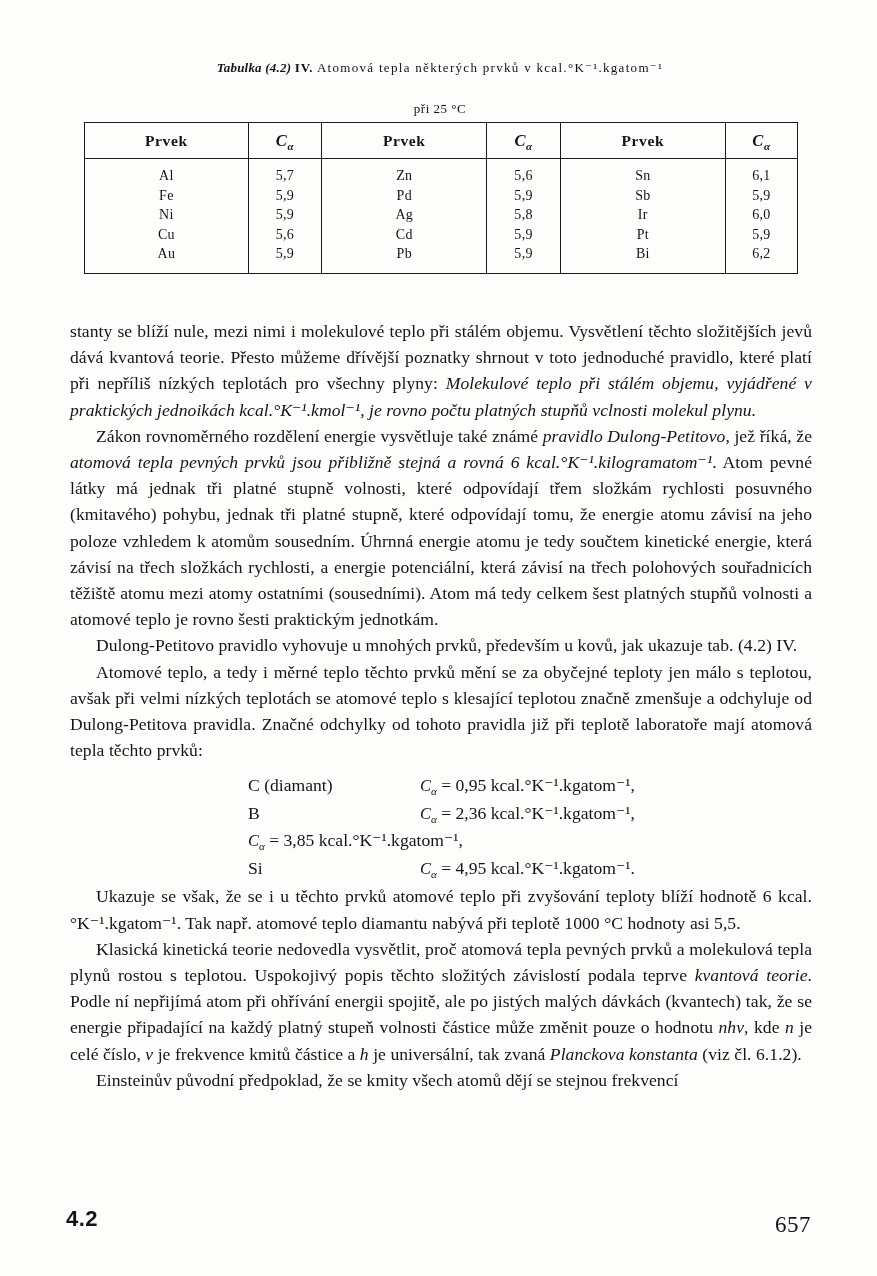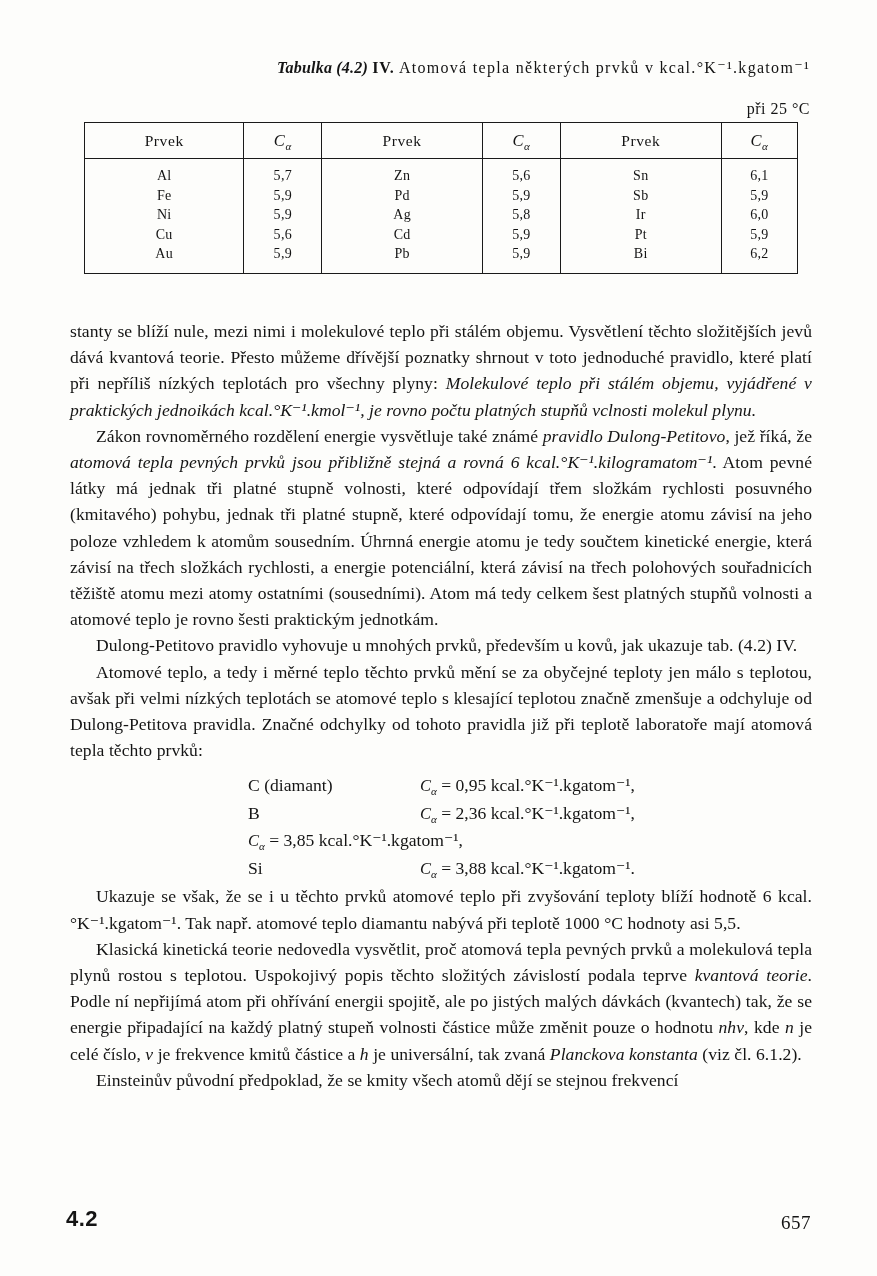--- a/index.html
+++ b/index.html
@@ -23,22 +23,22 @@
     padding: 0;
     background: #fdfdfb;
   }
 
   
   .caption {
     position: absolute;
     left: 70px;
     top: 56px;
     width: 740px;
-    text-align: right;
-    font-size: 16px;
+    text-align: center;
+    font-size: 13px;
     line-height: 24px;
     letter-spacing: 0.4px;
   }
   .caption .tab-label {
     font-style: italic;
     font-weight: bold;
     letter-spacing: 0.2px;
   }
   .caption .tab-num {
     font-weight: bold;
@@ -66,21 +66,21 @@
     width: 100%;
     border-collapse: collapse;
     font-size: 16px;
   }
   table.data th, table.data td {
     text-align: center;
     border: none;
     padding: 0;
   }
   table.data thead th {
-    font-weight: normal;
+    font-weight: bold;
     padding: 8px 0 7px 0;
     letter-spacing: 0.6px;
     font-size: 15.5px;
   }
   table.data thead tr {
     border-bottom: 1.5px solid #1a1a1a;
   }
   table.data th.vl, table.data td.vl {
     border-left: 1.5px solid #1a1a1a;
   }
@@ -144,21 +144,21 @@
     top: 1206px;
     font-family: "Liberation Sans", "DejaVu Sans", sans-serif;
     font-weight: bold;
     font-size: 22px;
     letter-spacing: 0.5px;
   }
   .footer-right {
     position: absolute;
     right: 66px;
     top: 1212px;
-    font-size: 19px;
+    font-size: 23px;
     letter-spacing: 0.5px;
   }
 </style>
 </head>
 <body>
 
 <div class="page">
 
   <div class="caption">
     <span class="tab-label">Tabulka (4.2)</span>
@@ -272,20 +272,20 @@
     </div>
     <div class="eqrow">
       <span class="lhs">B</span>
       <span class="rhs"><span class="csym"><span>C</span><sub>α</sub></span> <span>= 2,36 kcal.°K⁻¹.kgatom⁻¹,</span></span>
     </div>
     <div class="eqrow">
       <span class="rhs"><span class="csym"><span>C</span><sub>α</sub></span> <span>= 3,85 kcal.°K⁻¹.kgatom⁻¹,</span></span>
     </div>
     <div class="eqrow">
       <span class="lhs">Si</span>
-      <span class="rhs"><span class="csym"><span>C</span><sub>α</sub></span> <span>= 3,88 kcal.°K⁻¹.kgatom⁻¹.</span></span>
+      <span class="rhs"><span class="csym"><span>C</span><sub>α</sub></span> <span>= 4,95 kcal.°K⁻¹.kgatom⁻¹.</span></span>
     </div>
   </div>
 
   <div class="footer-left">4.2</div>
   <div class="footer-right">657</div>
 
 </div>
 
 </body></html>

